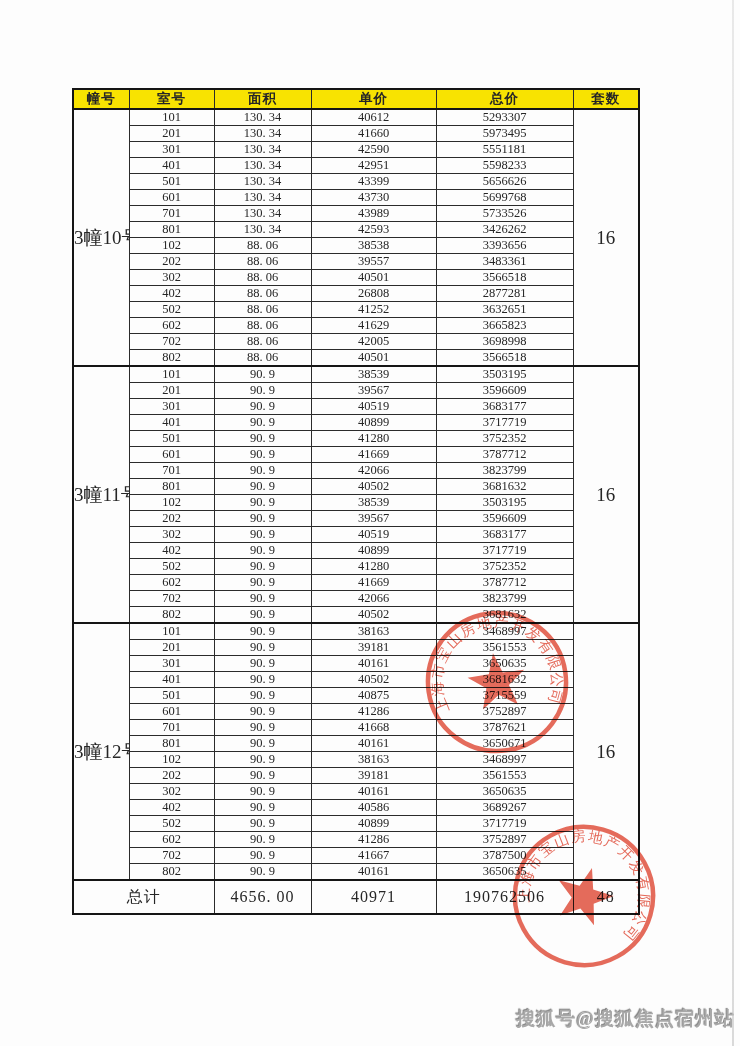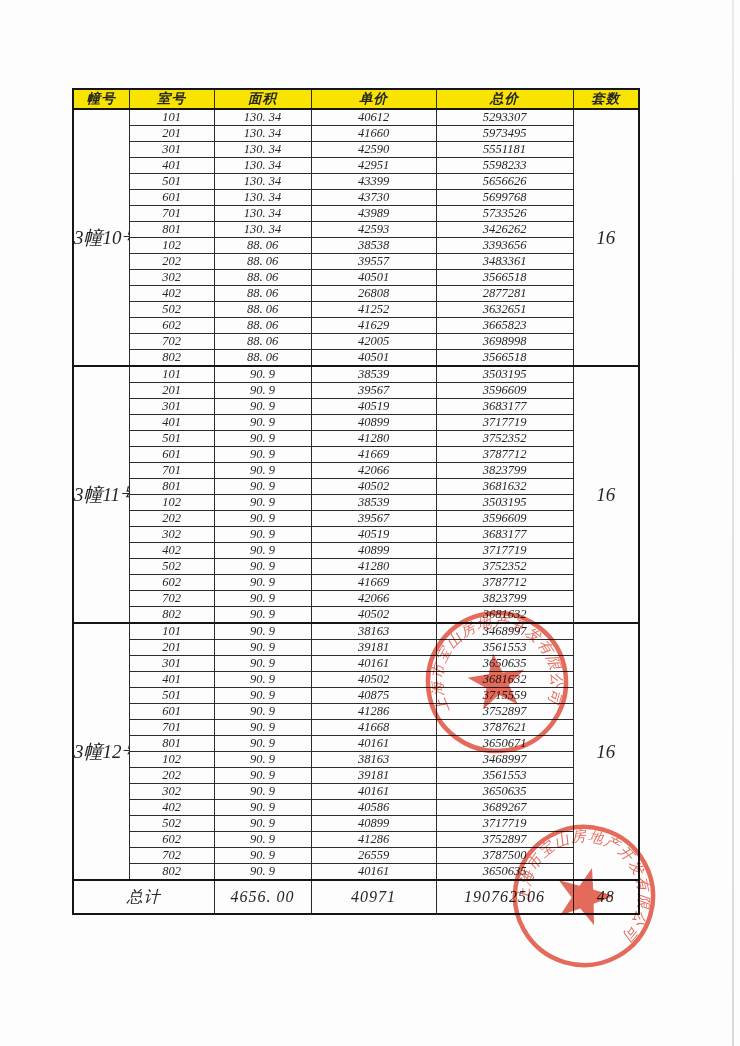--- a/index.html
+++ b/index.html
@@ -3,21 +3,21 @@
 <meta charset="utf-8">
 <style>
   html,body { margin:0; padding:0; }
   body {
     width:740px; height:1046px;
     background:#fdfdfd;
     position:relative;
     overflow:hidden;
     font-family:"Liberation Serif","DejaVu Serif",serif;
   }
-  .page { position:absolute; inset:0; background:#fdfdfd;font-style:italic; }
+  .page { position:absolute; inset:0; background:#fdfdfd; }
 
   table.price {
     position:absolute; left:72px; top:88px;
     width:566px;
     border-collapse:collapse;
     table-layout:fixed;
     border:2px solid #151515;
   }
   table.price th, table.price td {
     border:1px solid #2b2b2b;
@@ -382,21 +382,21 @@
         </tr>
         <tr>
           <td>602</td>
           <td>90. 9</td>
           <td>41286</td>
           <td>3752897</td>
         </tr>
         <tr>
           <td>702</td>
           <td>90. 9</td>
-          <td>26559</td>
+          <td>41667</td>
           <td>3787500</td>
         </tr>
         <tr>
           <td>802</td>
           <td>90. 9</td>
           <td>40161</td>
           <td>3650635</td>
         </tr>
       </tbody>
     <tfoot>
@@ -421,14 +421,15 @@
 
   <svg id="stamp2" class="stamp" viewBox="0 0 150 150">
     <circle cx="75" cy="75" r="69" fill="none" stroke="#E14B38" stroke-width="4.5"></circle>
     <polygon fill="#E14B38" points="75,46 82.05,66.29 103.53,66.73 86.41,79.71 92.63,100.27 75,88 57.37,100.27 63.59,79.71 46.47,66.73 67.95,66.29"></polygon>
     <path id="arc2" d="M 25.15,98.24 A 55,55 0 1 1 124.85,98.24" fill="none"></path>
     <text font-size="14.5" fill="#E14B38" letter-spacing="1.5" font-family="Liberation Serif, DejaVu Serif, serif">
       <textPath href="#arc2" startOffset="1%">上海市宝山房地产开发有限公司</textPath>
     </text>
   </svg>
 
+  <div class="watermark">搜狐号@搜狐焦点宿州站</div>
   <div class="scan-edge"></div>
 </div>
 
 </body></html>

